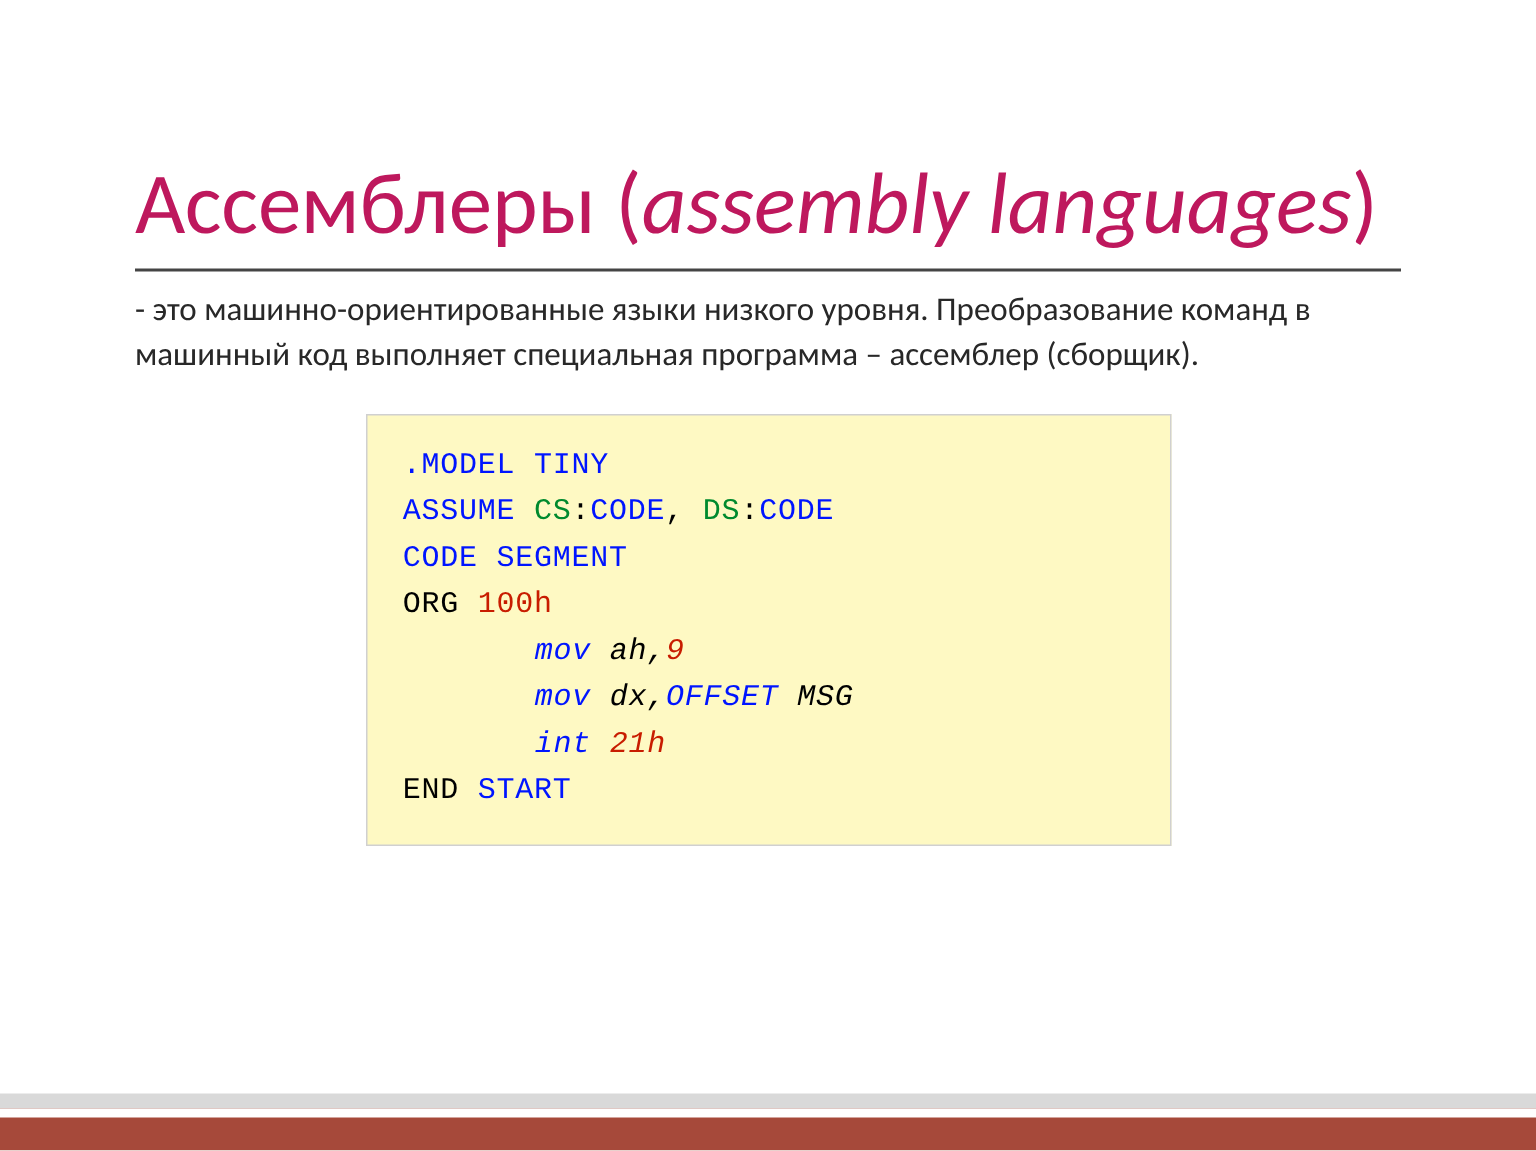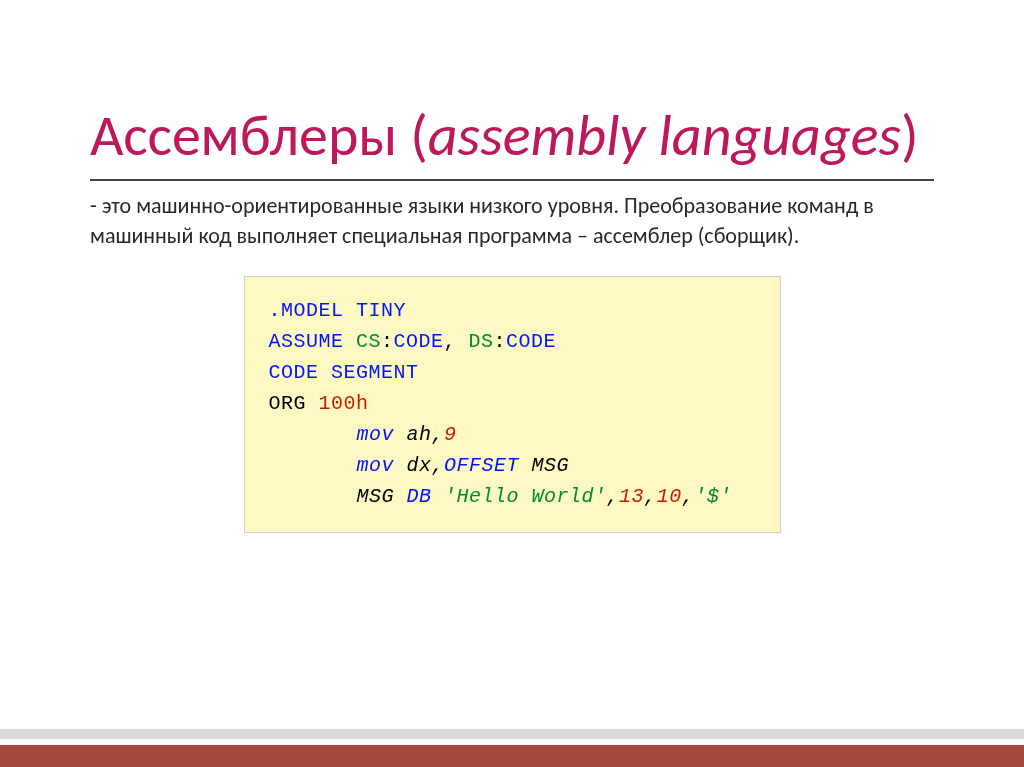--- a/index.html
+++ b/index.html
@@ -90,20 +90,21 @@
 
     <p class="desc">- это машинно-ориентированные языки низкого уровня. Преобразование команд в машинный код выполняет специальная программа – ассемблер (сборщик).</p>
 
     <div class="code-box">
       <div class="code-line"><span class="blue">.MODEL TINY</span></div>
       <div class="code-line"><span class="blue">ASSUME</span><span class="green"> CS</span><span>:</span><span class="blue">CODE</span><span>,</span><span class="green"> DS</span><span>:</span><span class="blue">CODE</span></div>
       <div class="code-line"><span class="blue">CODE SEGMENT</span></div>
       <div class="code-line"><span>ORG </span><span class="red">100h</span></div>
       <div class="code-line indent"><span class="blue">mov</span><span> ah,</span><span class="red">9</span></div>
       <div class="code-line indent"><span class="blue">mov</span><span> dx,</span><span class="blue">OFFSET</span><span> MSG</span></div>
-      <div class="code-line indent"><span>MSG </span><span class="blue">DB</span><span> </span><span class="green">'Hello World'</span><span>,</span><span class="red">13</span><span>,</span><span class="red">10</span><span>,</span><span class="green">'$'</span></div>
+      <div class="code-line indent"><span class="blue">int</span><span> </span><span class="red">21h</span></div>
+      <div class="code-line"><span>END </span><span class="blue">START</span></div>
     </div>
 
   </div>
 
   <div class="footer-gray"></div>
   <div class="footer-bar"></div>
 </div>
 
 </body></html>

